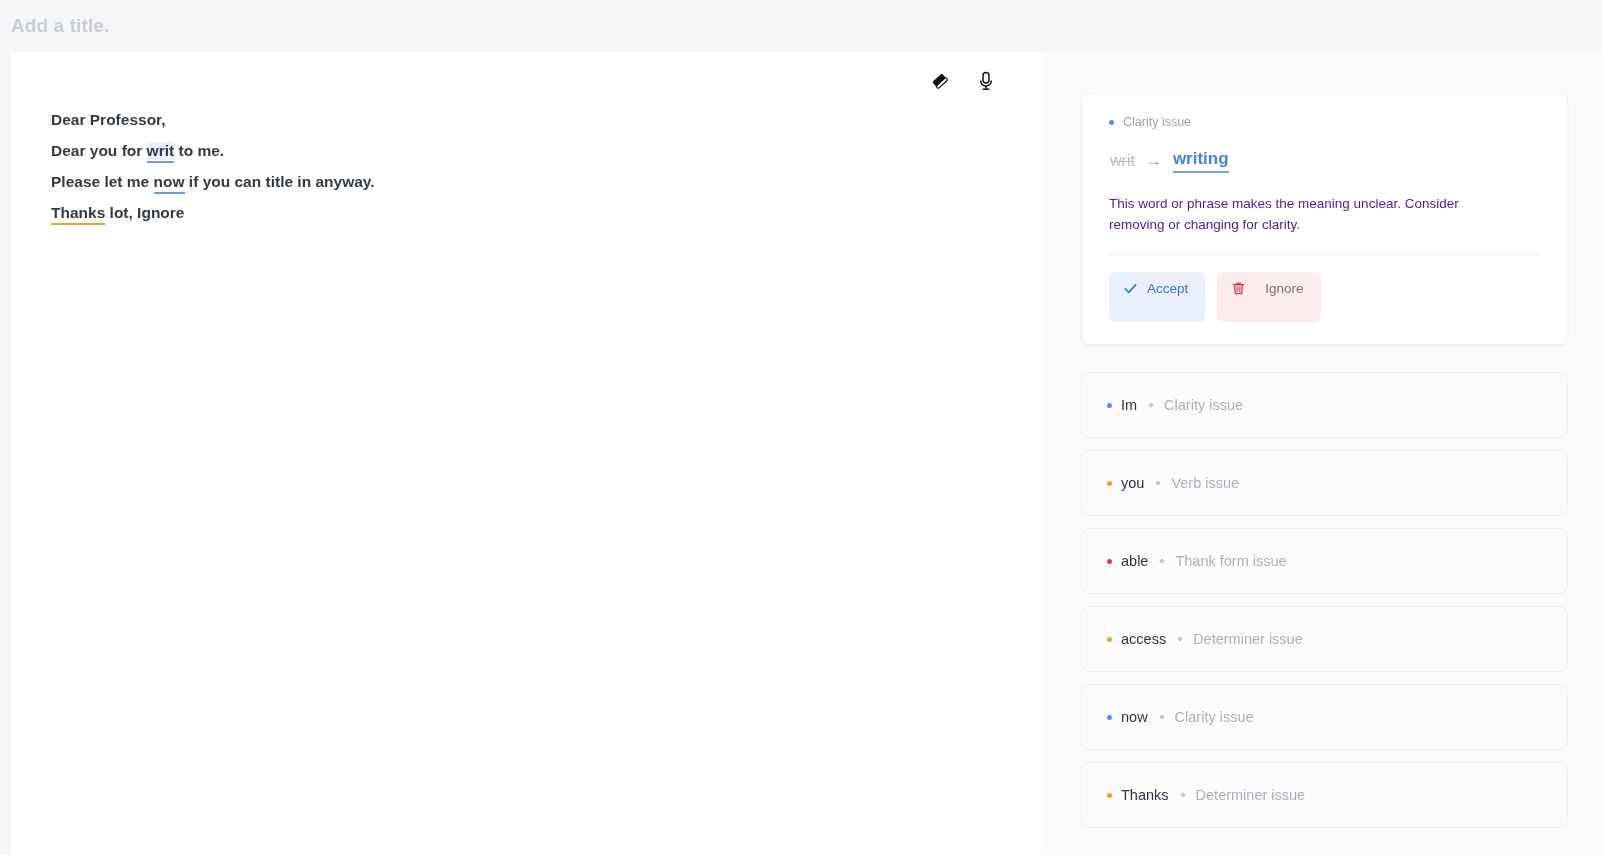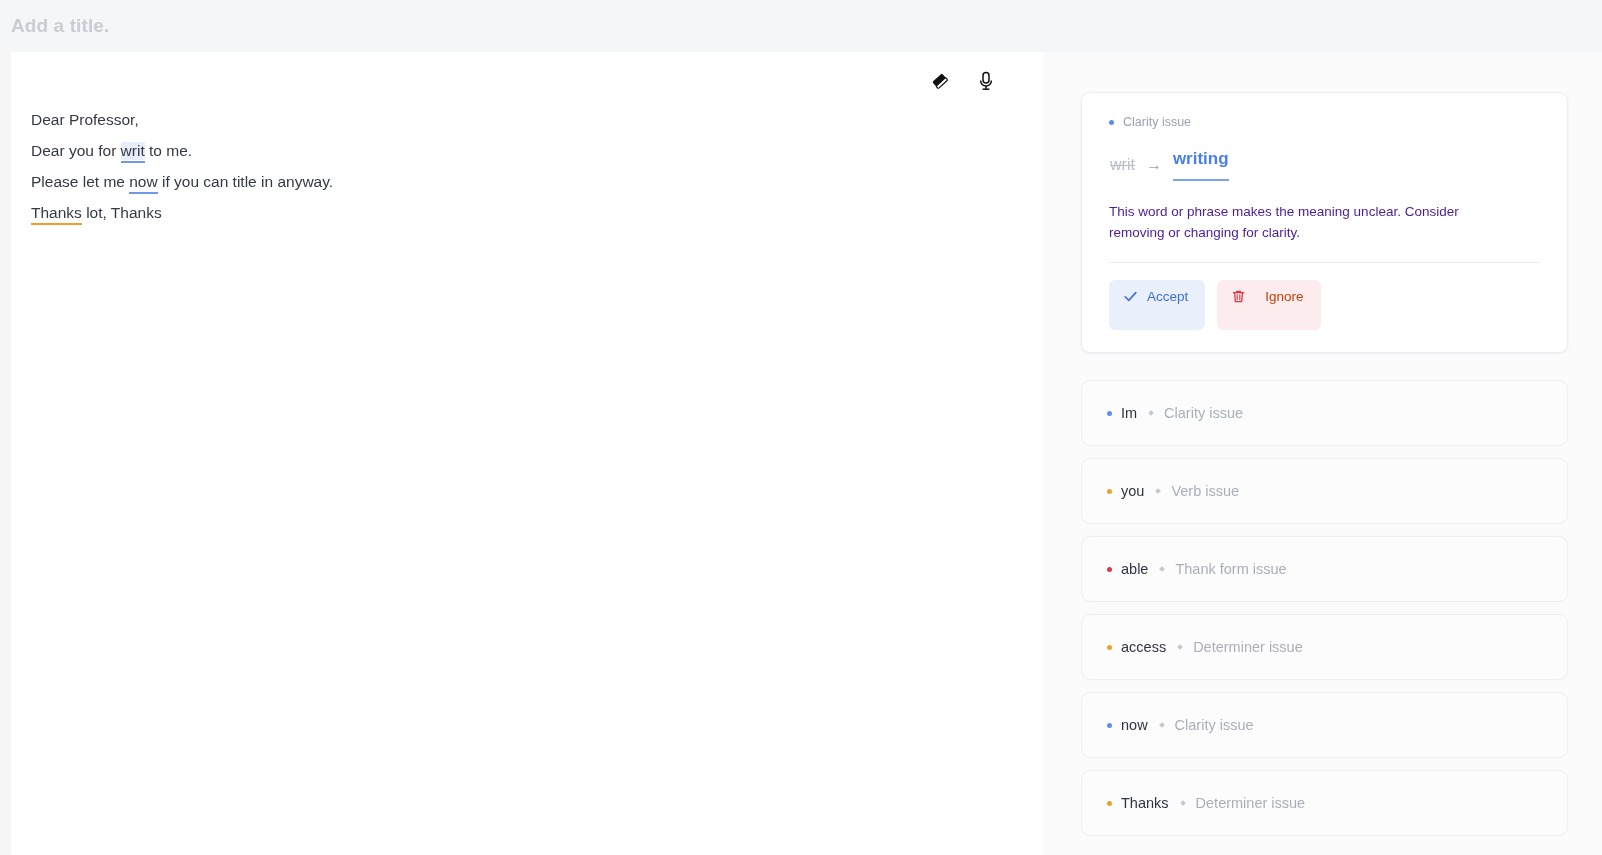--- a/index.html
+++ b/index.html
@@ -51,22 +51,23 @@
   .tool-btn {
     width: 26px; height: 26px;
     display: flex; align-items: center; justify-content: center;
     cursor: pointer;
     background: none; border: none;
   }
   .tool-btn svg { display: block; }
 
   .doc-body {
     position: absolute;
-    left: 20px; top: 52px;
+    left: 40px; top: 52px;
     right: 40px;
+    font-weight: bold;
   }
   .doc-line {
     font-size: 15.5px;
     line-height: 31px;
     color: #333a45;
     white-space: pre-wrap;
   }
   .mark {
     position: relative;
     padding-bottom: 1px;
@@ -145,21 +146,21 @@
   .arrow-icon {
     color: #9aa1ad;
     font-size: 16px;
     line-height: 1;
   }
   .new-word {
     font-size: 17px;
     font-weight: bold;
     color: #4a7fe8;
     border-bottom: 2.5px solid #7aa3ef;
-    padding-bottom: 10px;
+    padding-bottom: 2px;
     cursor: pointer;
   }
   .card-desc {
     font-size: 13.5px;
     line-height: 21px;
     color: #4c1d95;
     margin-bottom: 19px;
     max-width: 400px;
   }
   .card-divider {
@@ -181,21 +182,21 @@
     font-size: 13.5px;
     font-family: "Liberation Sans", sans-serif;
     cursor: pointer;
   }
   .btn-accept {
     background: #eaf0fb;
     color: #3d6fd4;
   }
   .btn-ignore {
     background: #fdeced;
-    color: #c2410c;
+    color: #737373;
     gap: 19px;
   }
   .btn svg { display: block; }
 
   
   .card-collapsed {
     background: #fcfcfd;
     border: 1px solid #efeff2;
     border-radius: 9px;
     height: 66px;
@@ -247,21 +248,21 @@
         <line x1="11" y1="16" x2="11" y2="19" stroke="#111111" stroke-width="1.5"></line>
         <line x1="7.6" y1="19.2" x2="14.4" y2="19.2" stroke="#111111" stroke-width="1.5"></line>
       </svg>
     </button>
   </div>
 
   <div class="doc-body">
       <div class="doc-line"><span>Dear Professor,</span></div>
       <div class="doc-line"><span>Dear you for </span><span class="mark mark-blue mark-active"><span>writ</span></span><span> to me.</span></div>
       <div class="doc-line"><span>Please let me </span><span class="mark mark-blue"><span>now</span></span><span> if you can title in anyway.</span></div>
-      <div class="doc-line"><span class="mark mark-orange"><span>Thanks</span></span><span> lot, Thanks</span></div>
+      <div class="doc-line"><span class="mark mark-orange"><span>Thanks</span></span><span> lot, Ignore</span></div>
     </div>
 </div>
 
 <div class="side-panel">
   <div class="cards">
 
     <div class="card-expanded">
       <div class="card-type-row">
         <span class="dot dot-blue"></span>
         <span class="card-type-label">Clarity issue</span>

